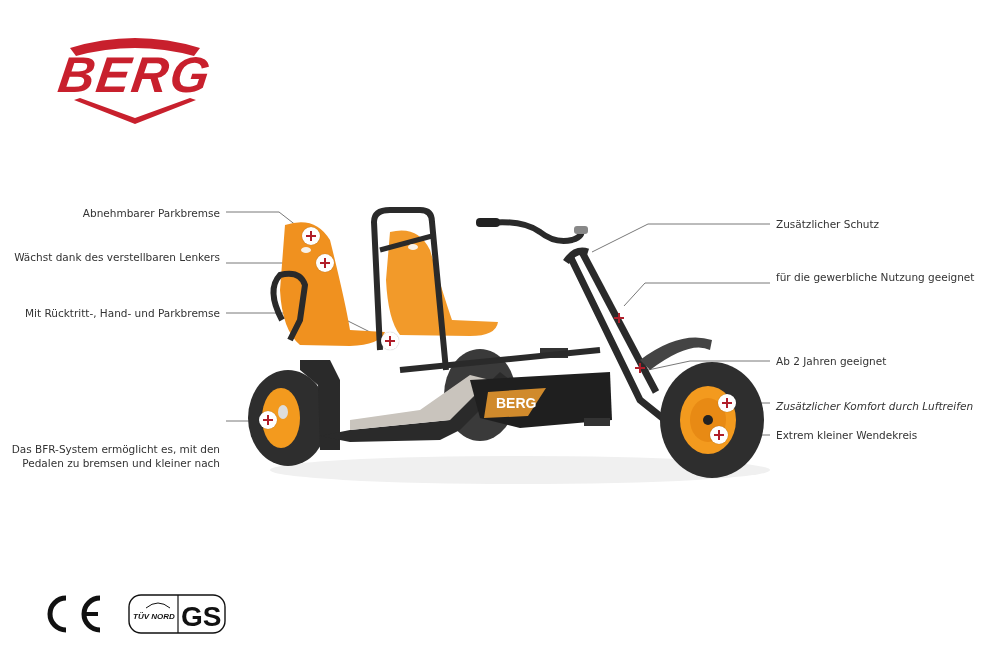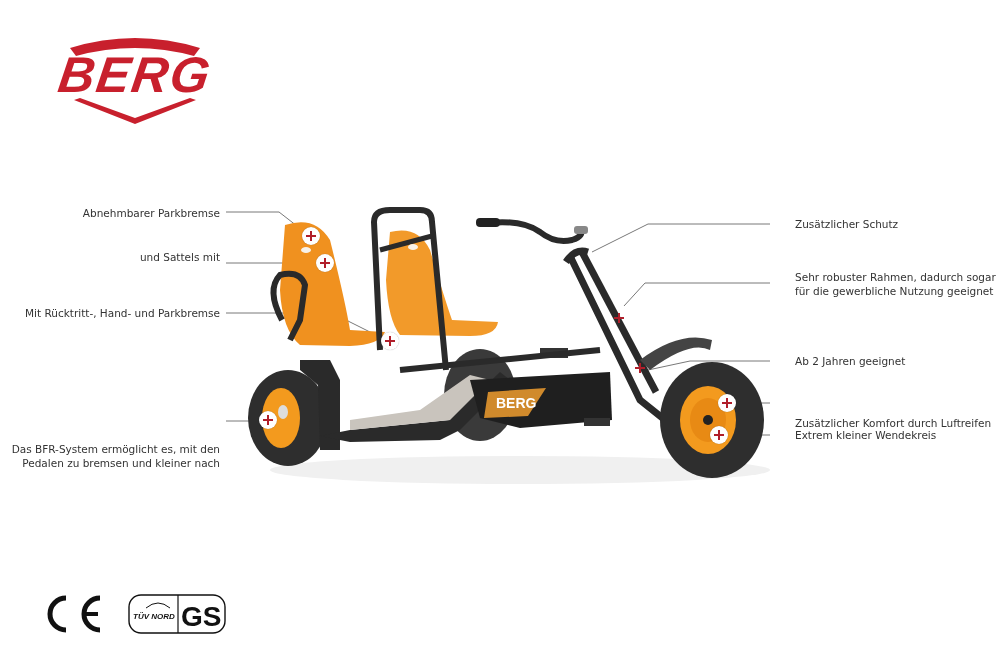--- a/index.html
+++ b/index.html
@@ -11,21 +11,21 @@
     position: absolute; left: 0; top: 16px; width: 182px; text-align: center;
     font-family: "Liberation Sans", sans-serif; font-weight: bold; font-style: italic;
     font-size: 50px; letter-spacing: 2px; color: #c8202d; transform: skewX(-8deg);
   }
 
   .label {
     position: absolute; font-size: 10.5px; line-height: 14px; color: #333;
     white-space: nowrap;
   }
   .label.left { text-align: right; }
-  .label.right { text-align: left; margin-left: 19px; }
+  .label.right { text-align: left; }
 
   .kart { position: absolute; left: 230px; top: 195px; width: 560px; height: 300px; }
 
   .marker {
     position: absolute; width: 18px; height: 18px; border-radius: 50%;
     background: #ffffff; box-shadow: 0 0 1px rgba(0,0,0,0.35);
   }
   .marker::before, .marker::after {
     content: ""; position: absolute; background: #b01e2a;
   }
@@ -61,41 +61,40 @@
     <polyline points="770,361 690,361 648,370"></polyline>
     <polyline points="770,403 736,403"></polyline>
     <polyline points="770,435 727,435"></polyline>
   </g>
 </svg>
 
 <div class="label left" style="right:780px; top:206px;">
   <span>Abnehmbarer Parkbremse</span>
 </div>
 <div class="label left" style="right:780px; top:250px;">
-  <div>und Sattels mit</div>
+  <div>Wächst dank des verstellbaren Lenkers</div>
 </div>
 <div class="label left" style="right:780px; top:306px;">
   <span>Mit Rücktritt-, Hand- und Parkbremse</span>
 </div>
 <div class="label left" style="right:780px; top:402px;margin-top:40px;">
   <div>Das BFR-System ermöglicht es, mit den</div>
   <div>Pedalen zu bremsen und kleiner nach</div>
 </div>
 
 <div class="label right" style="left:776px; top:217px;">
   <span>Zusätzlicher Schutz</span>
 </div>
 <div class="label right" style="left:776px; top:270px;">
-  <div>Sehr robuster Rahmen, dadurch sogar</div>
   <div>für die gewerbliche Nutzung geeignet</div>
 </div>
 <div class="label right" style="left:776px; top:354px;">
   <span>Ab 2 Jahren geeignet</span>
 </div>
-<div class="label right" style="left:776px; top:416px;">
+<div class="label right" style="left:776px; top:399px;font-style:italic;">
   <span>Zusätzlicher Komfort durch Luftreifen</span>
 </div>
 <div class="label right" style="left:776px; top:428px;">
   <span>Extrem kleiner Wendekreis</span>
 </div>
 
 <svg class="kart" viewBox="230 195 560 300">
 
   <ellipse cx="520" cy="470" rx="250" ry="14" fill="#f0f0f0"></ellipse>
 

